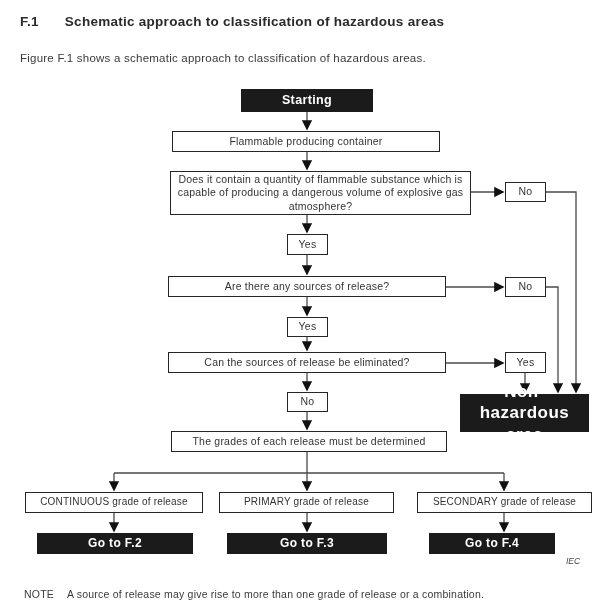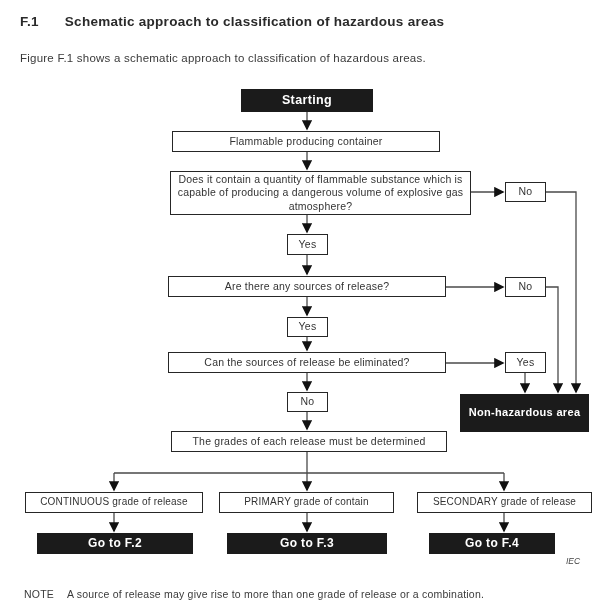--- a/index.html
+++ b/index.html
@@ -74,21 +74,21 @@
   .n-container   { left:172px; top:131px; width:268px; height:21px; }
   .n-quantity    { left:170px; top:171px; width:301px; height:44px; line-height:1.3; padding:8px 6px; }
   .n-no1         { left:505px; top:182px; width:41px;  height:20px; }
   .n-yes1        { left:287px; top:234px; width:41px;  height:21px; }
   .n-sources     { left:168px; top:276px; width:278px; height:21px; }
   .n-no2         { left:505px; top:277px; width:41px;  height:20px; }
   .n-yes2        { left:287px; top:317px; width:41px;  height:20px; }
   .n-eliminate   { left:168px; top:352px; width:278px; height:21px; }
   .n-yes3        { left:505px; top:352px; width:41px;  height:21px; }
   .n-no3         { left:287px; top:392px; width:41px;  height:20px; }
-  .n-nonhaz      { left:460px; top:394px; width:129px; height:38px; font-size:11px; line-height:1.25; padding:0 8px; }
+  .n-nonhaz      { left:460px; top:394px; width:129px; height:38px; font-size:17px; line-height:1.25; padding:0 8px; }
   .n-grades      { left:171px; top:431px; width:276px; height:21px; }
   .n-continuous  { left:25px;  top:492px; width:178px; height:21px; font-size:10px; }
   .n-primary     { left:219px; top:492px; width:175px; height:21px; font-size:10px; }
   .n-secondary   { left:417px; top:492px; width:175px; height:21px; font-size:10px;text-align:right; }
   .n-goto2       { left:37px;  top:533px; width:156px; height:21px; font-size:12px; }
   .n-goto3       { left:227px; top:533px; width:160px; height:21px; font-size:12px; }
   .n-goto4       { left:429px; top:533px; width:126px; height:21px; font-size:12px; }
 </style>
 </head>
 <body>
@@ -139,21 +139,21 @@
   <div class="node outlined n-yes1">Yes</div>
   <div class="node outlined n-sources">Are there any sources of release?</div>
   <div class="node outlined n-no2">No</div>
   <div class="node outlined n-yes2">Yes</div>
   <div class="node outlined n-eliminate">Can the sources of release be eliminated?</div>
   <div class="node outlined n-yes3">Yes</div>
   <div class="node outlined n-no3">No</div>
   <div class="node terminal n-nonhaz">Non-hazardous area</div>
   <div class="node outlined n-grades">The grades of each release must be determined</div>
   <div class="node outlined n-continuous">CONTINUOUS grade of release</div>
-  <div class="node outlined n-primary">PRIMARY grade of contain</div>
+  <div class="node outlined n-primary">PRIMARY grade of release</div>
   <div class="node outlined n-secondary">SECONDARY grade of release</div>
   <div class="node terminal n-goto2">Go to F.2</div>
   <div class="node terminal n-goto3">Go to F.3</div>
   <div class="node terminal n-goto4">Go to F.4</div>
 
   <div class="credit">IEC</div>
 
   <div class="note">
     <span class="note-label">NOTE</span><span>A source of release may give rise to more than one grade of release or a combination.</span>
   </div>

